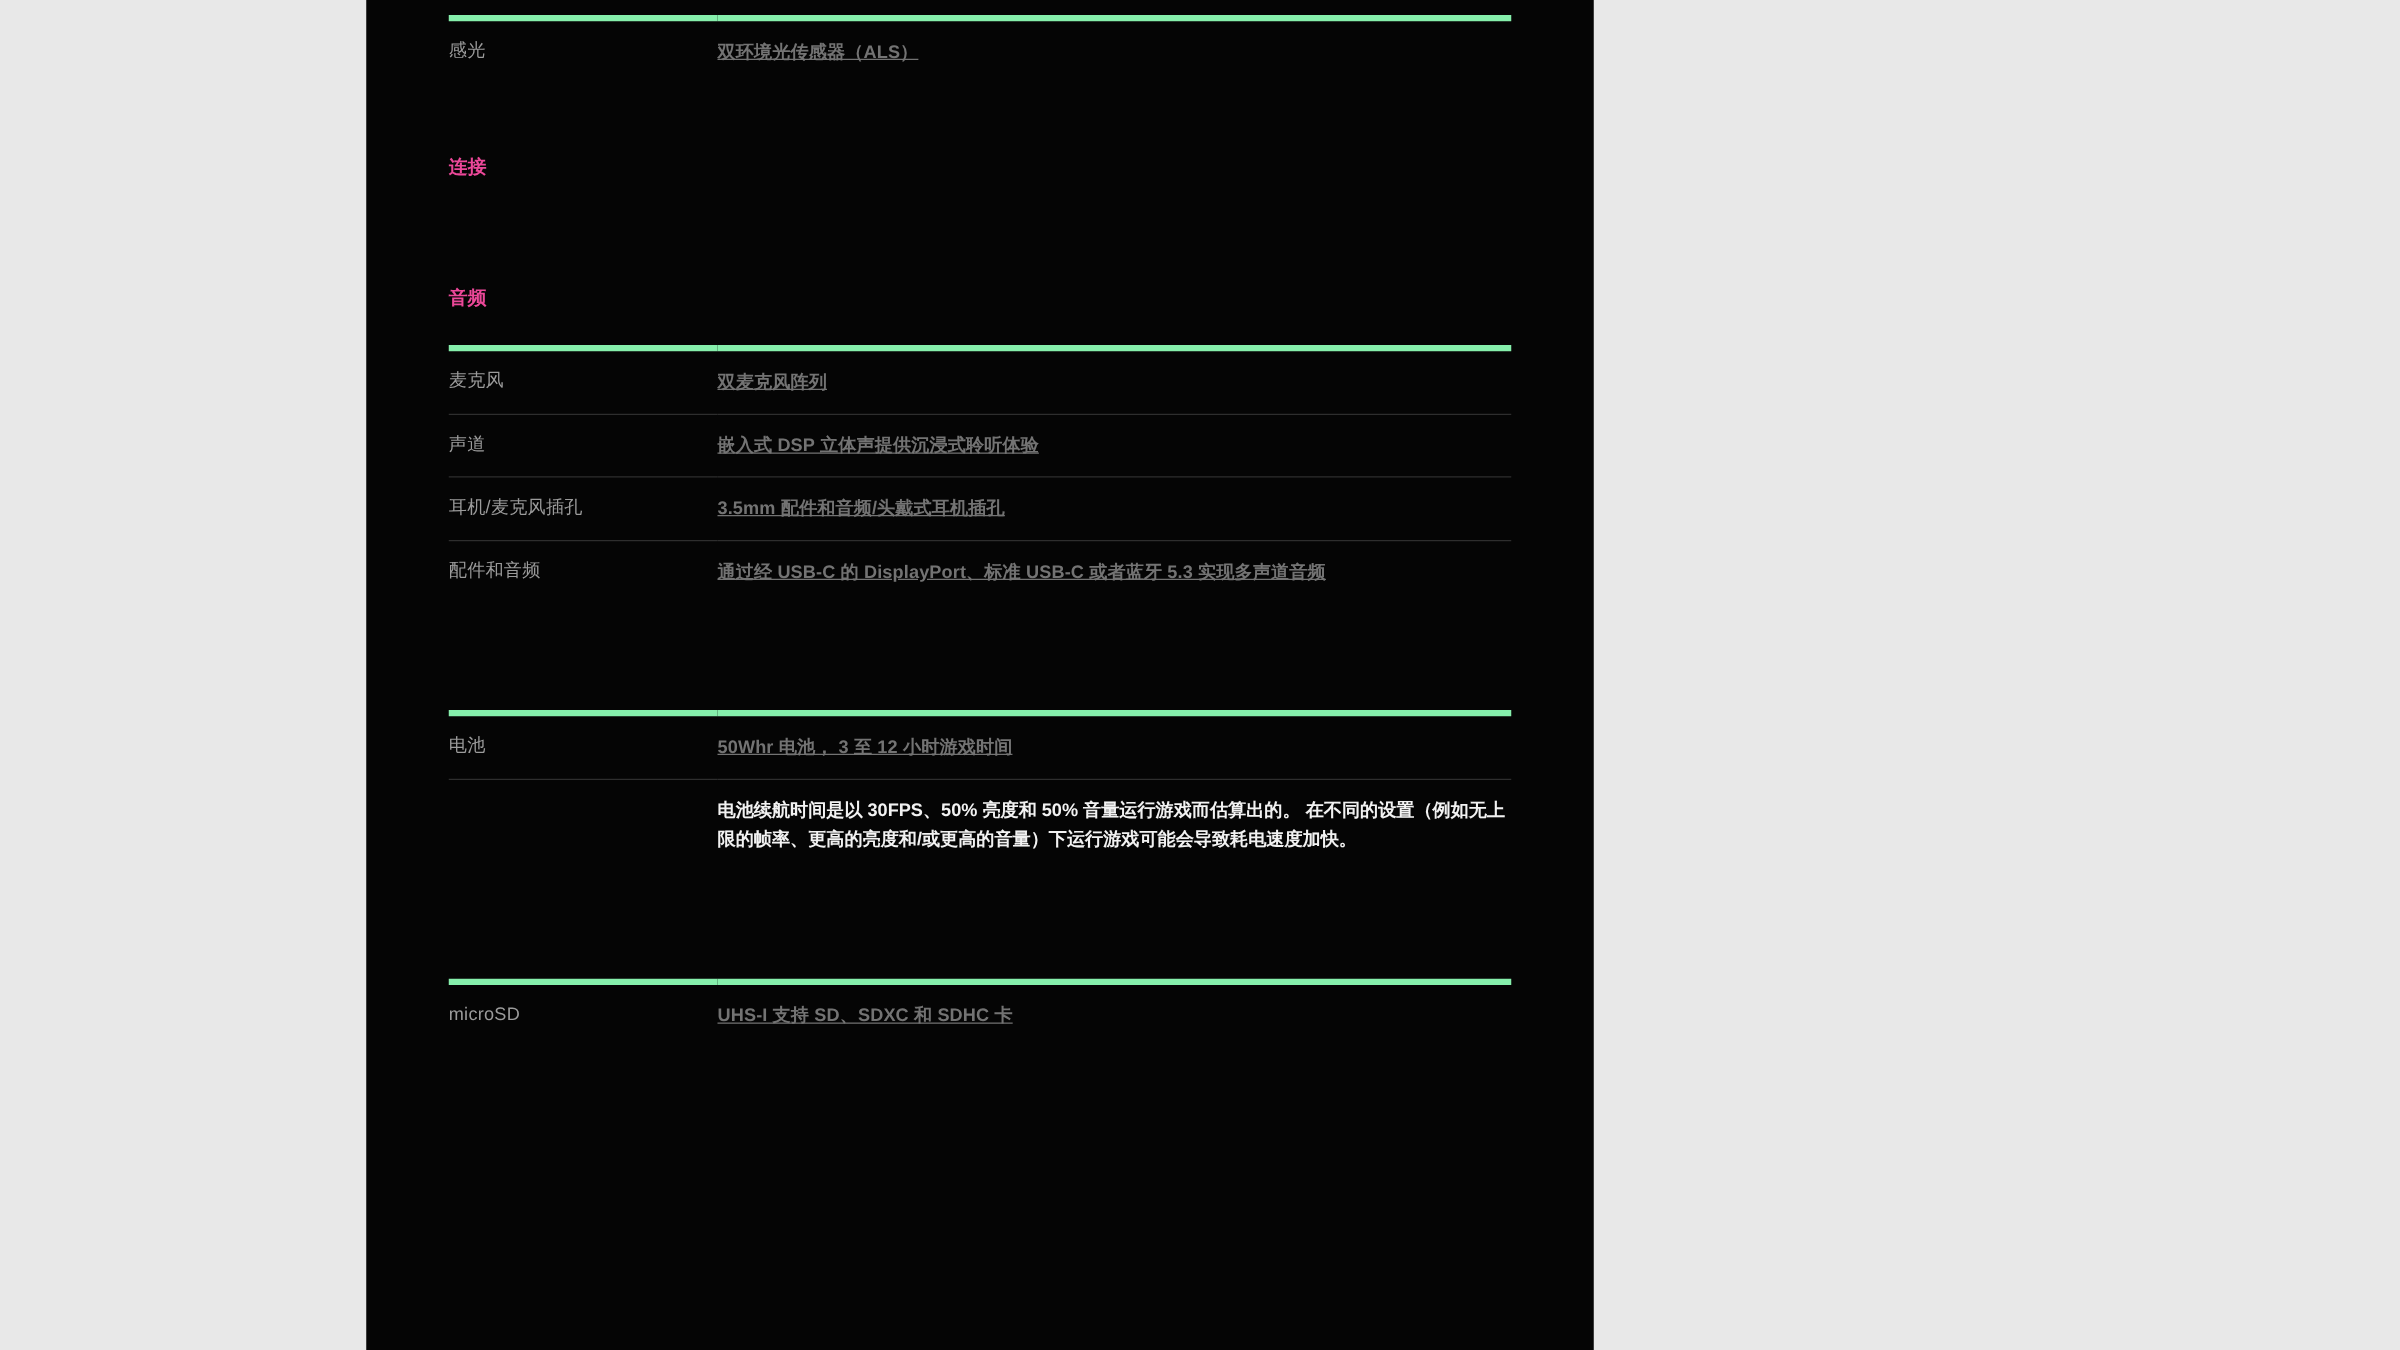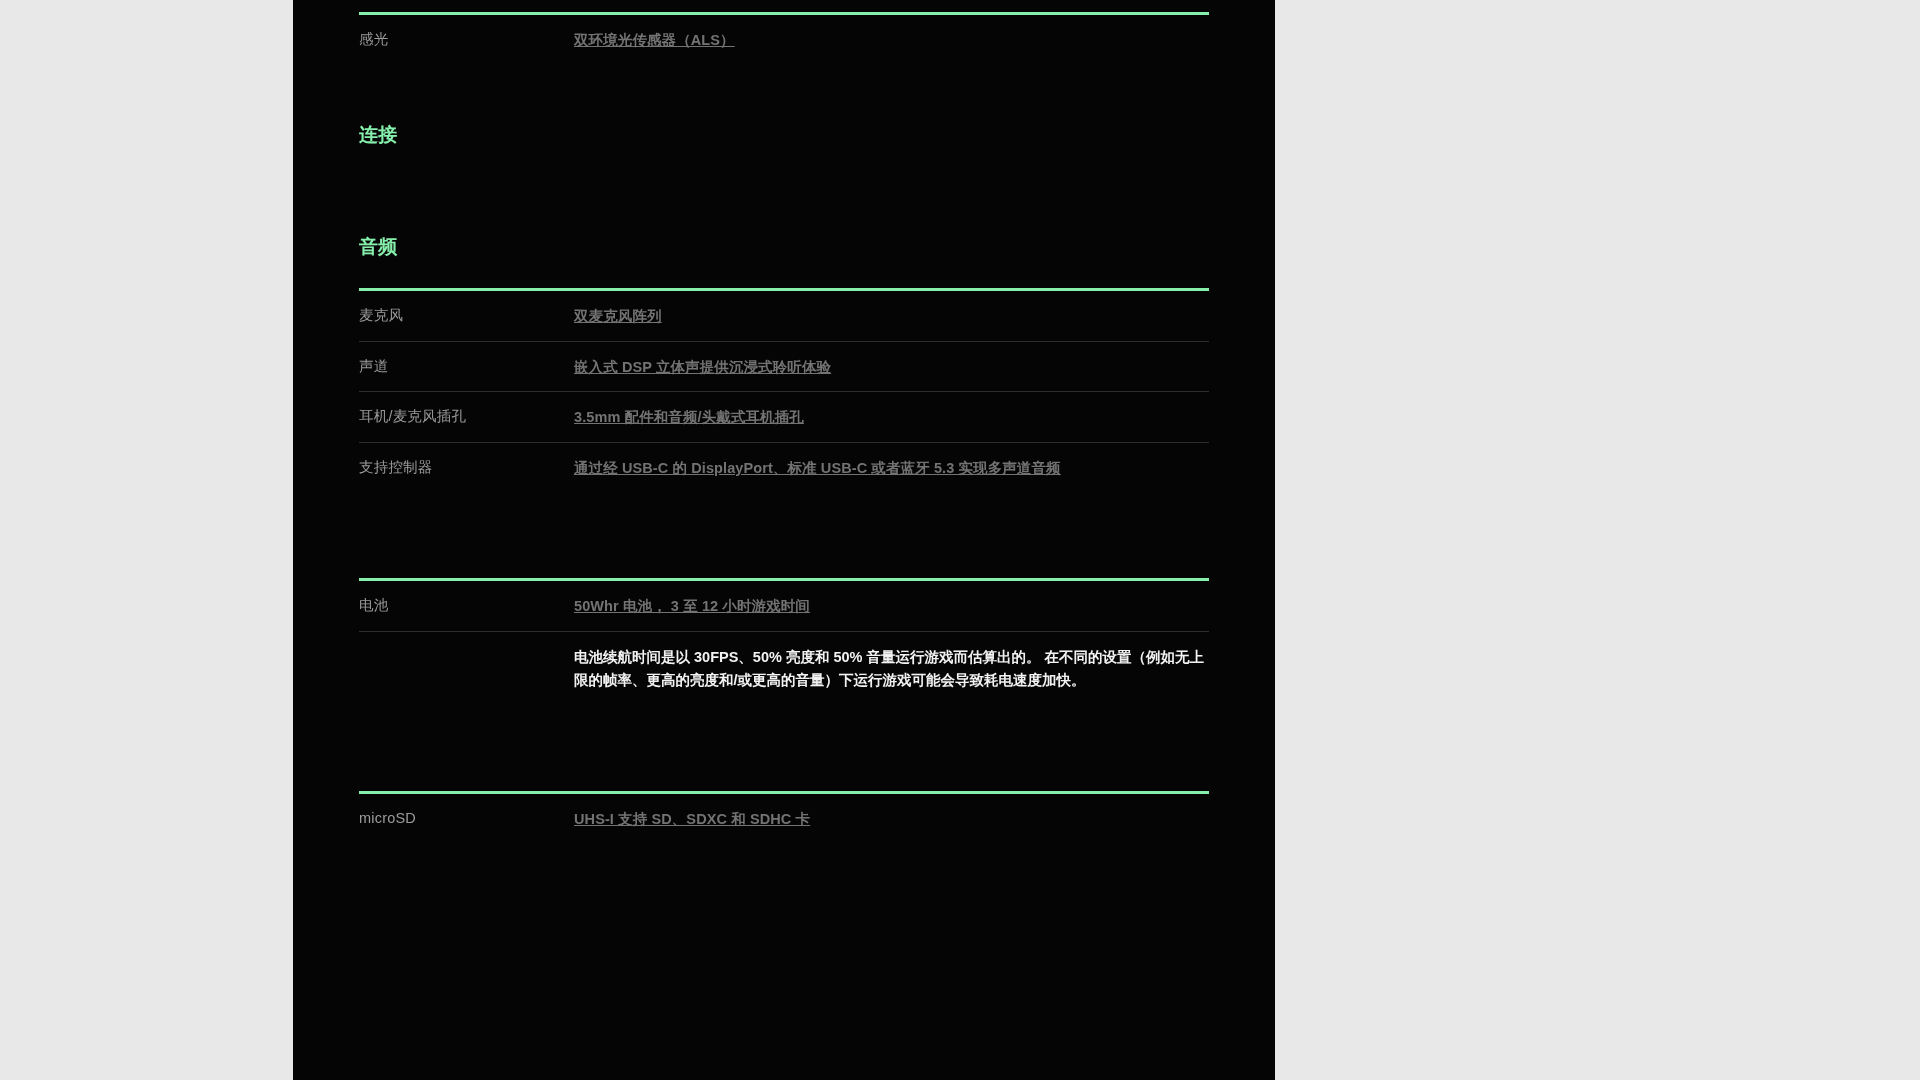--- a/index.html
+++ b/index.html
@@ -52,35 +52,35 @@
     vertical-align: top;
     color: #737373;
     font-size: 14.5px;
     line-height: 1.55;
     padding: 14px 0 13px 0;
     font-weight: 700;
     letter-spacing: 0.1px;
     text-decoration: underline;
   }
   .spec-row + .spec-row > td { border-top: 1px solid #2e2e2e; }
-  .spec-table.topline { border-top: 3px solid #86efac; }
+  .spec-table.topline { border-top: 5px solid #86efac; }
   .value .line { display: block; }
   .note-row > td {
     border-top: 1px solid #2e2e2e;
     padding: 14px 0 13px 0;
   }
   .note-row .note {
     color: #f2f2f2;
     font-size: 14.5px;
     line-height: 1.58;
     font-weight: 700;
   }
   h2.section-title {
-    color: #86efac;
-    font-size: 19px;
+    color: #ec4899;
+    font-size: 15px;
     font-weight: 700;
     margin: 0;
     letter-spacing: 0.3px;
   }
   .sec-gap-lg { height: 58px; }
   .sec-gap-title { height: 28px; }
   .first-block { padding-top: 12px; }
 </style>
 </head>
 <body>
@@ -123,21 +123,21 @@
               <span class="line">嵌入式 DSP 立体声提供沉浸式聆听体验</span>
             </td>
           </tr>
           <tr class="spec-row">
             <td class="label">耳机/麦克风插孔</td>
             <td class="value">
               <span class="line">3.5mm 配件和音频/头戴式耳机插孔</span>
             </td>
           </tr>
           <tr class="spec-row">
-            <td class="label">支持控制器</td>
+            <td class="label">配件和音频</td>
             <td class="value">
               <span class="line">通过经 USB-C 的 DisplayPort、标准 USB-C 或者蓝牙 5.3 实现多声道音频</span>
             </td>
           </tr>
         </tbody>
       </table>
 
       <div class="sec-gap-lg"></div>
       <div class="sec-gap-title"></div>
       <table class="spec-table topline">

